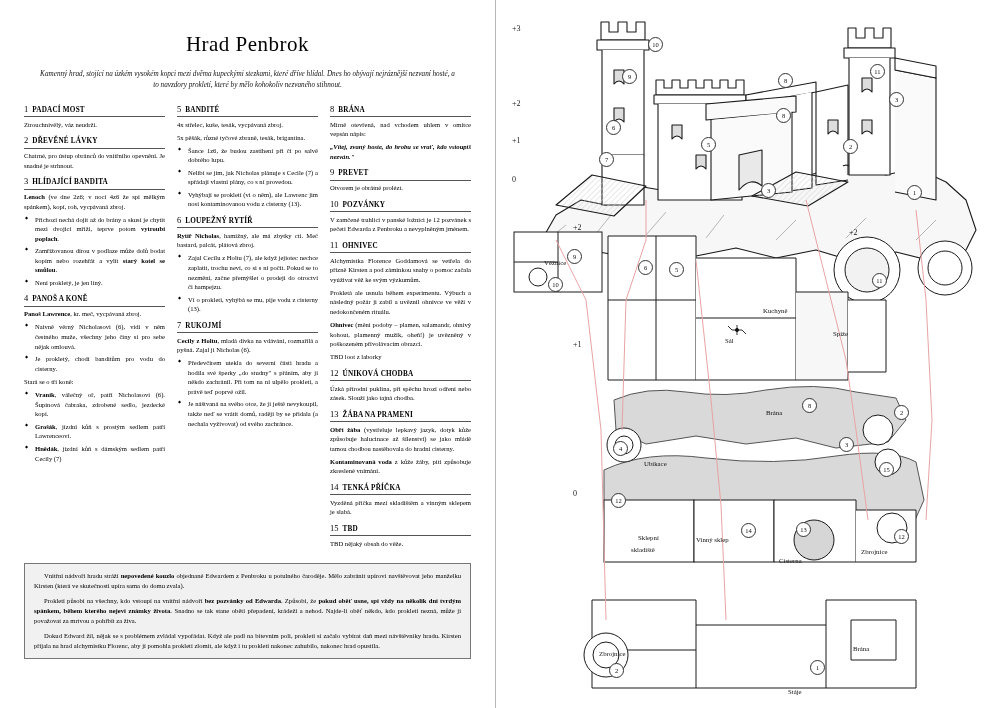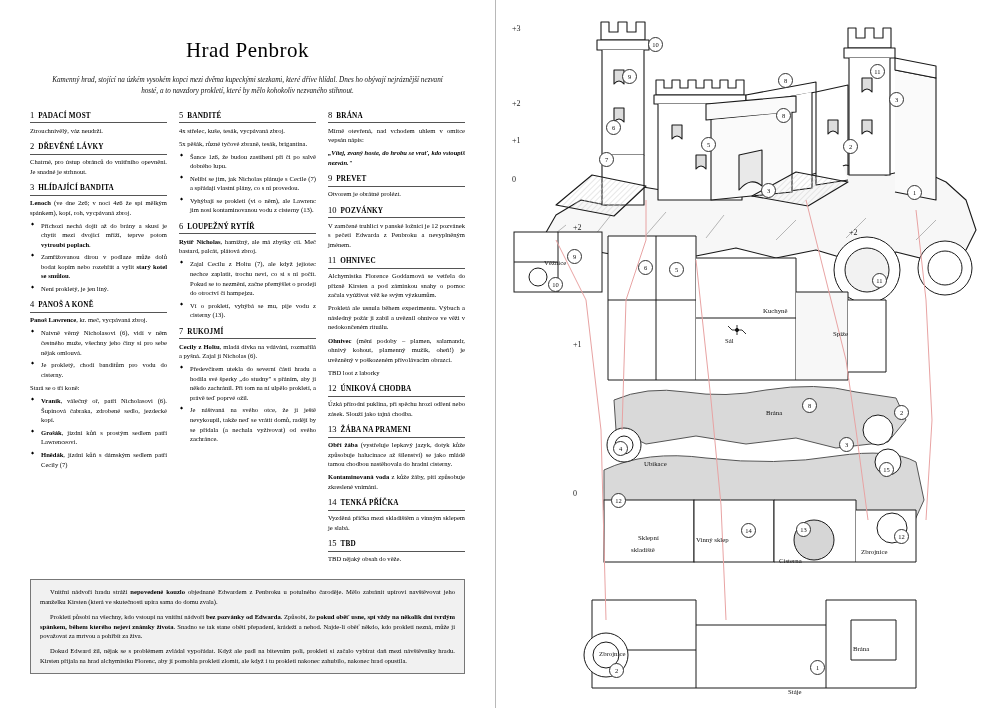--- a/index.html
+++ b/index.html
@@ -18,21 +18,21 @@
   .page {
     position: relative;
     width: 1000px;
     height: 708px;
     display: flex;
   }
   .left-page {
     width: 495px;
     height: 527px;
     position: relative;
-    padding: 16px;
+    padding: 10px;
     box-sizing: border-box;
   }
   .right-page {
     width: 505px;
     height: 708px;
     position: relative;
     border-left: 1px solid #b8b8b8;
     box-sizing: border-box;
   }
   

